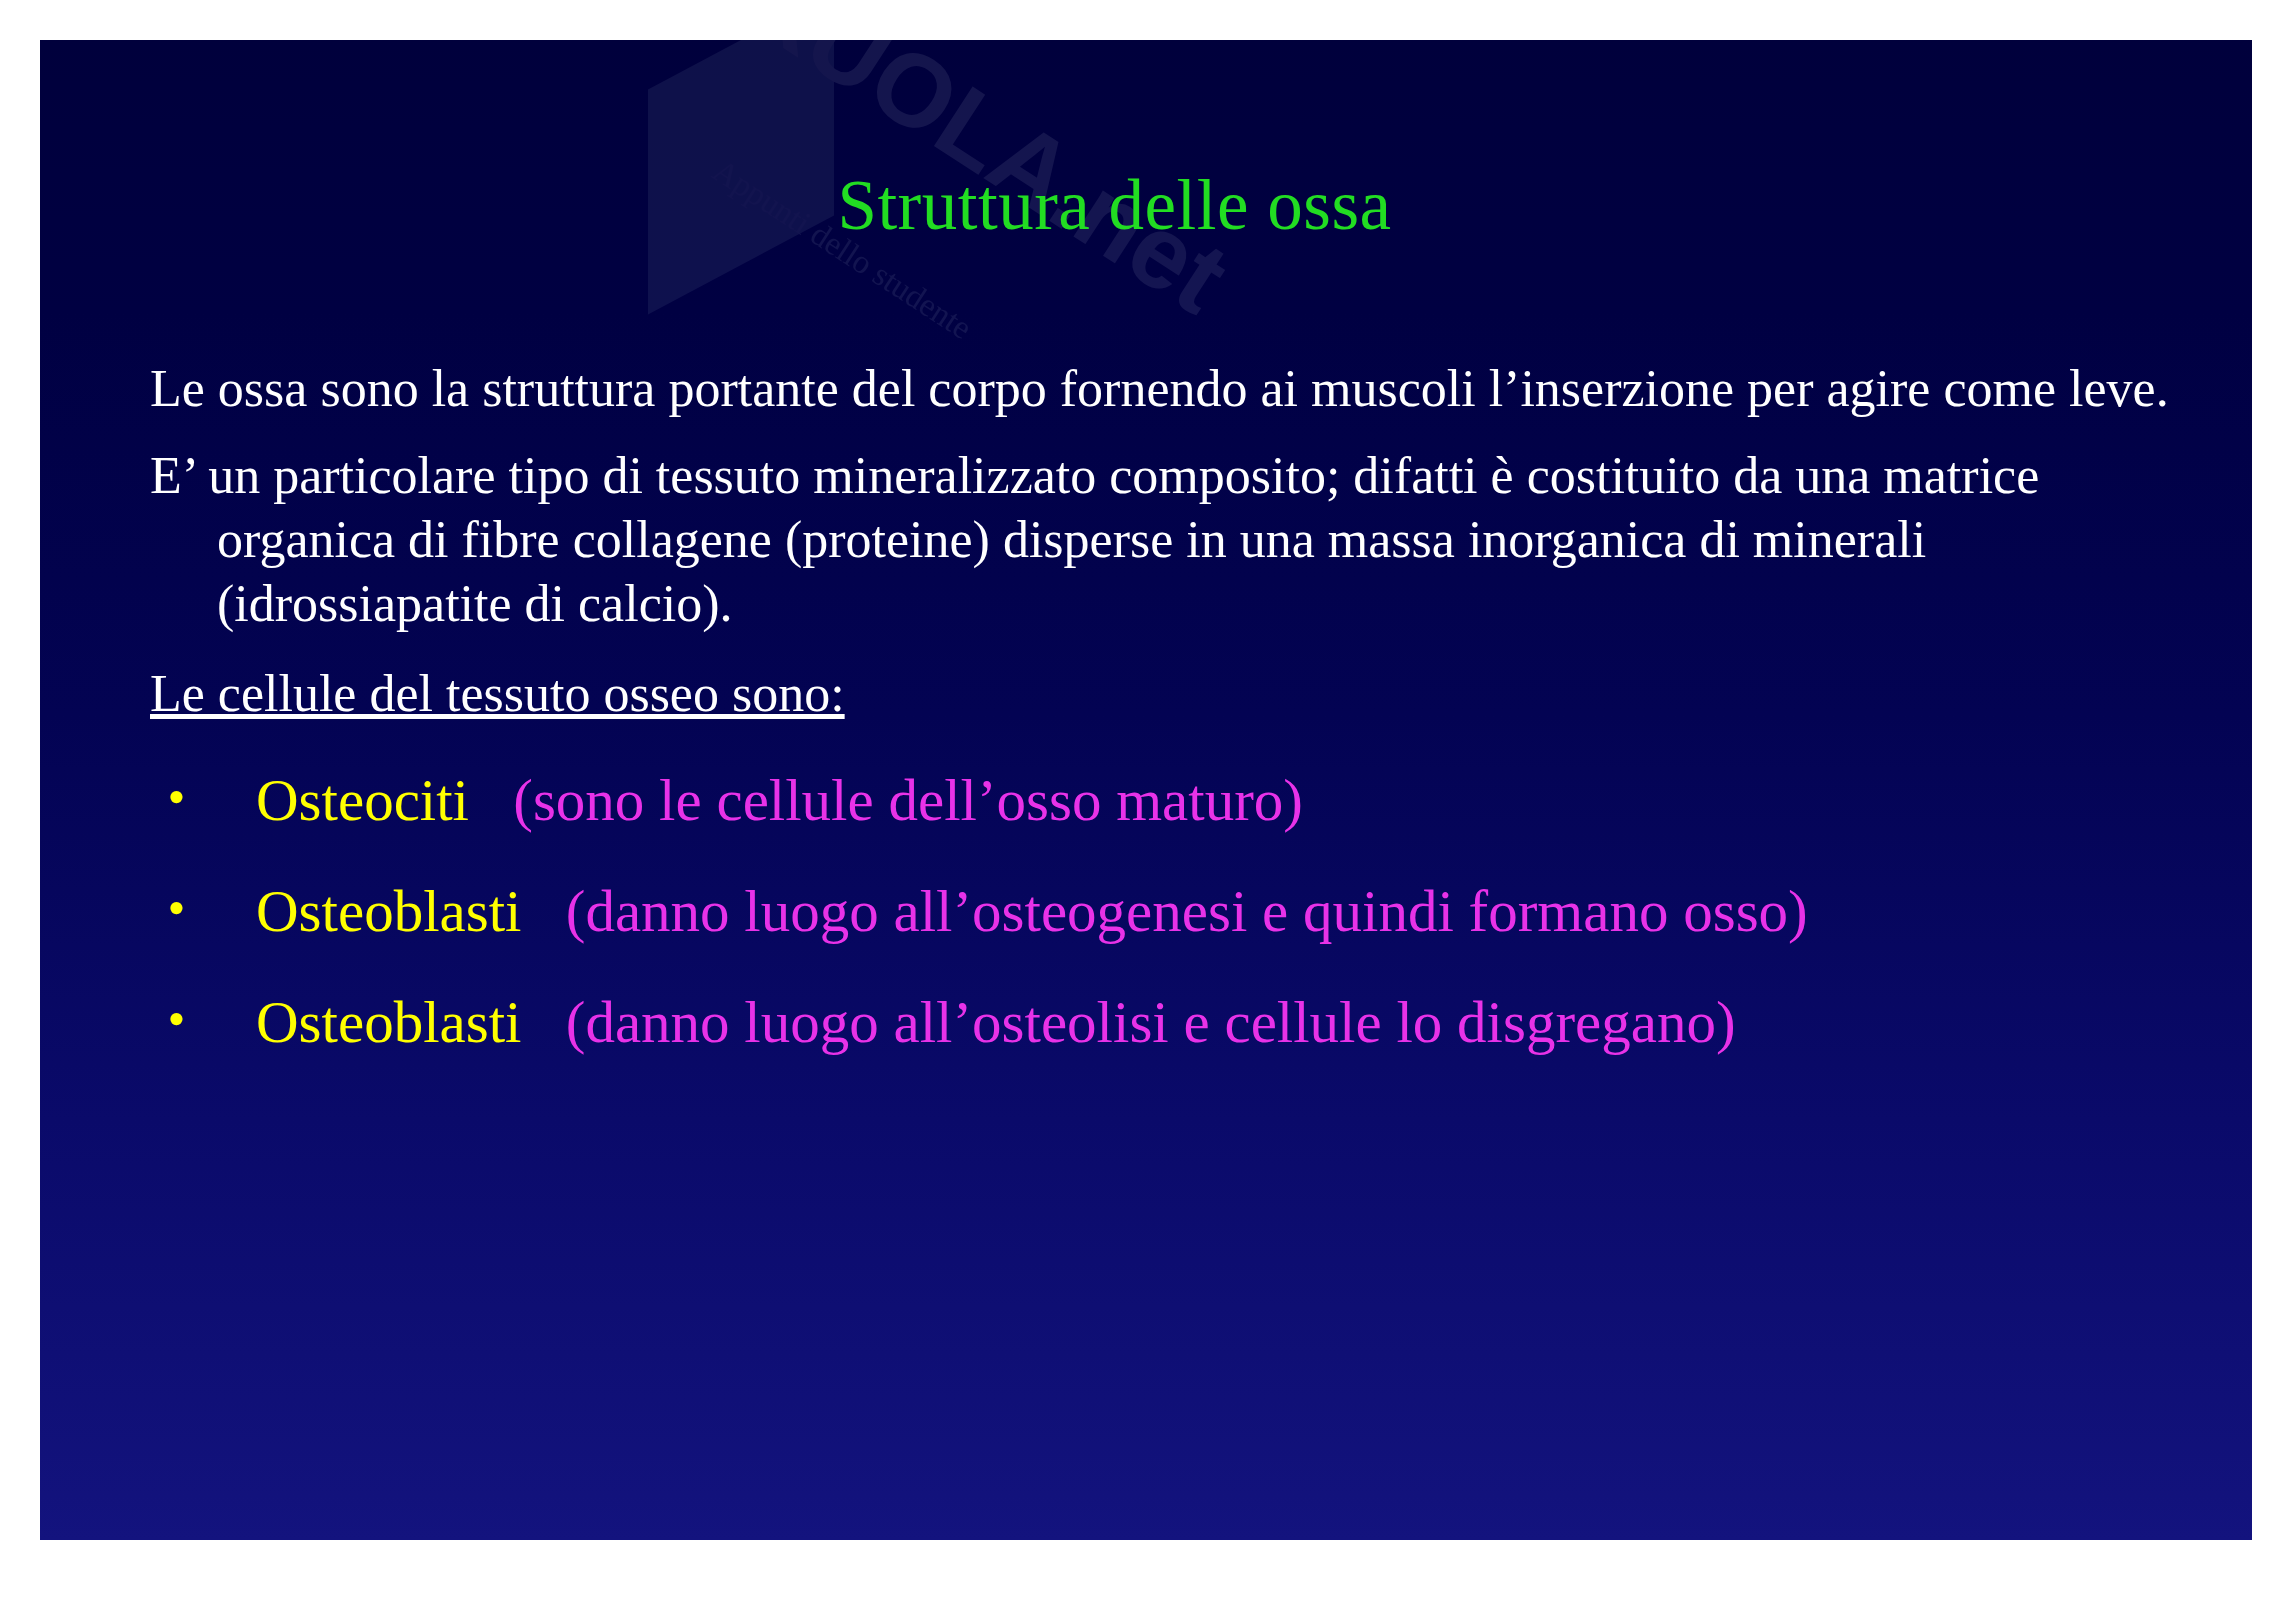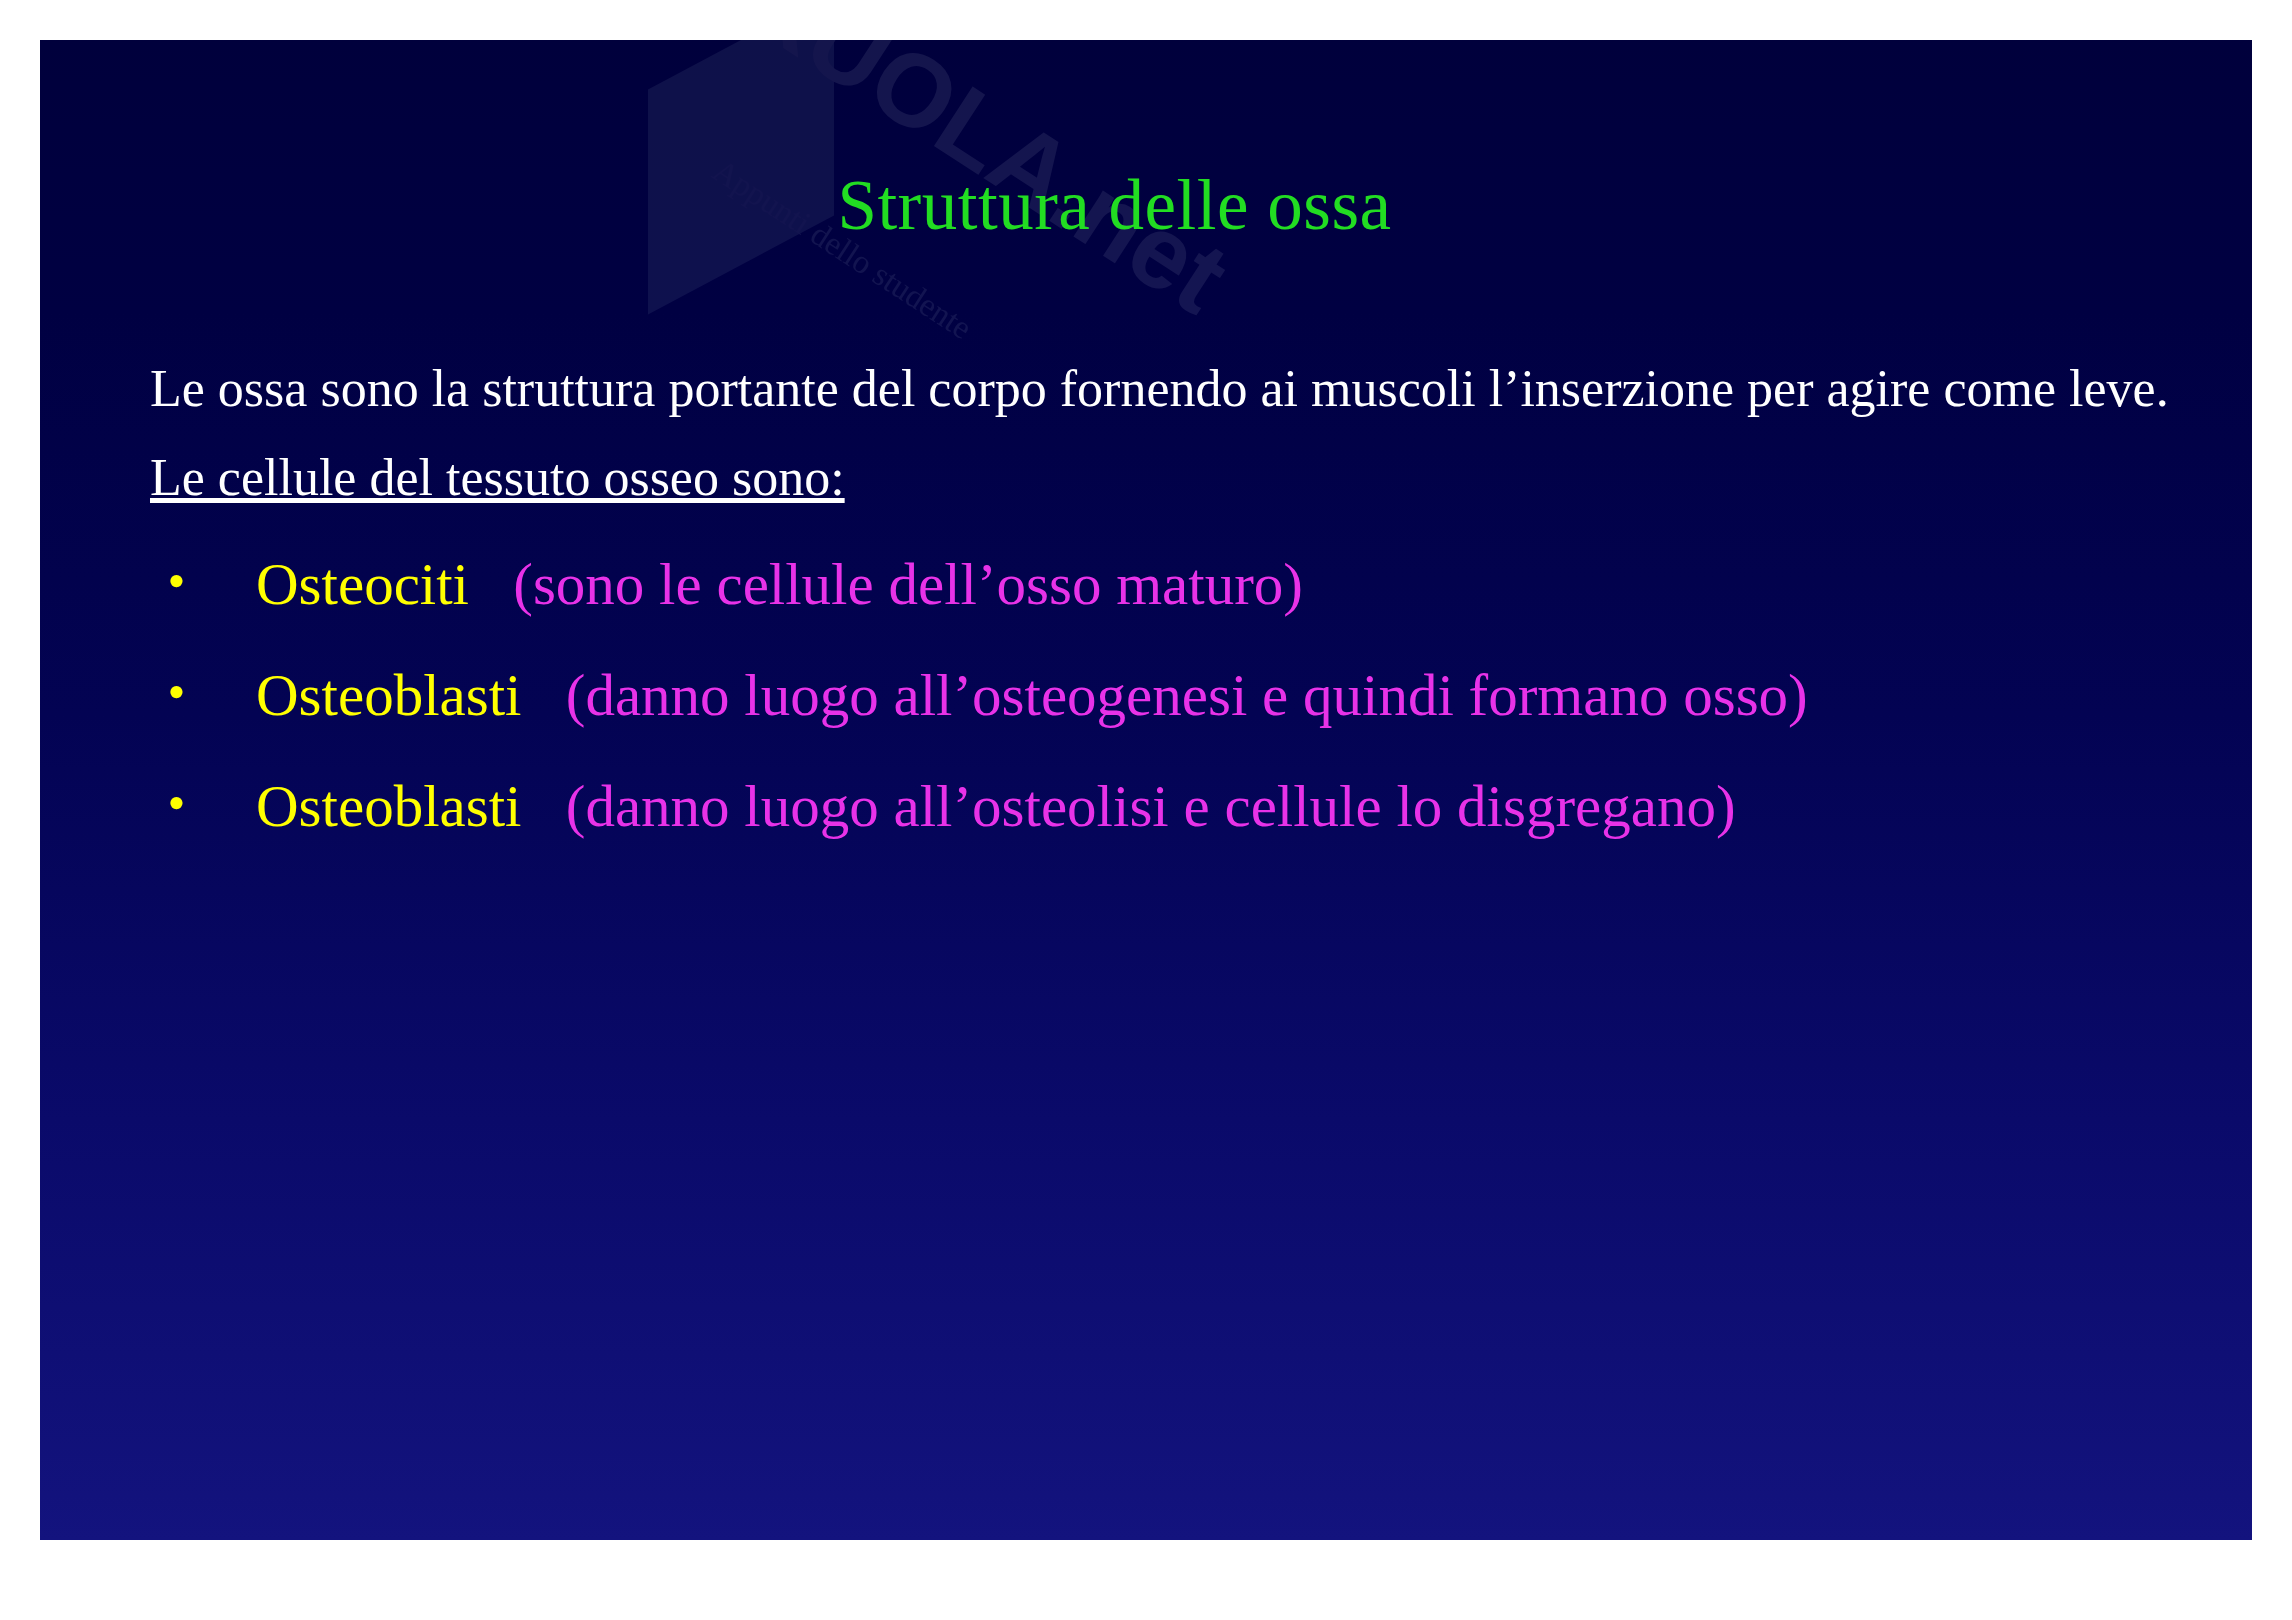--- a/index.html
+++ b/index.html
@@ -120,20 +120,21 @@
     <div class="wm-box"></div>
     <div class="wm-text1">SKUOLA.net</div>
     <div class="wm-text2">Appunti dello studente</div>
   </div>
 
   <div id="title">Struttura delle ossa</div>
 
   <div id="body">
 
     <p class="para p1">Le ossa sono la struttura portante del corpo fornendo ai muscoli l’inserzione per agire come leve.</p>
+    <p class="para p2">E’ un particolare tipo di tessuto mineralizzato composito; difatti è costituito da una matrice organica di fibre collagene (proteine) disperse in una massa inorganica di minerali (idrossiapatite di calcio).</p>
     <p class="para p3">Le cellule del tessuto osseo sono:</p>
 
     <div class="bullet-row">
       <span class="dot">•</span>
       <span class="term">Osteociti</span>
       <span>&nbsp;</span>
       <span class="gloss">(sono le cellule dell’osso maturo)</span>
     </div>
 
     <div class="bullet-row">

